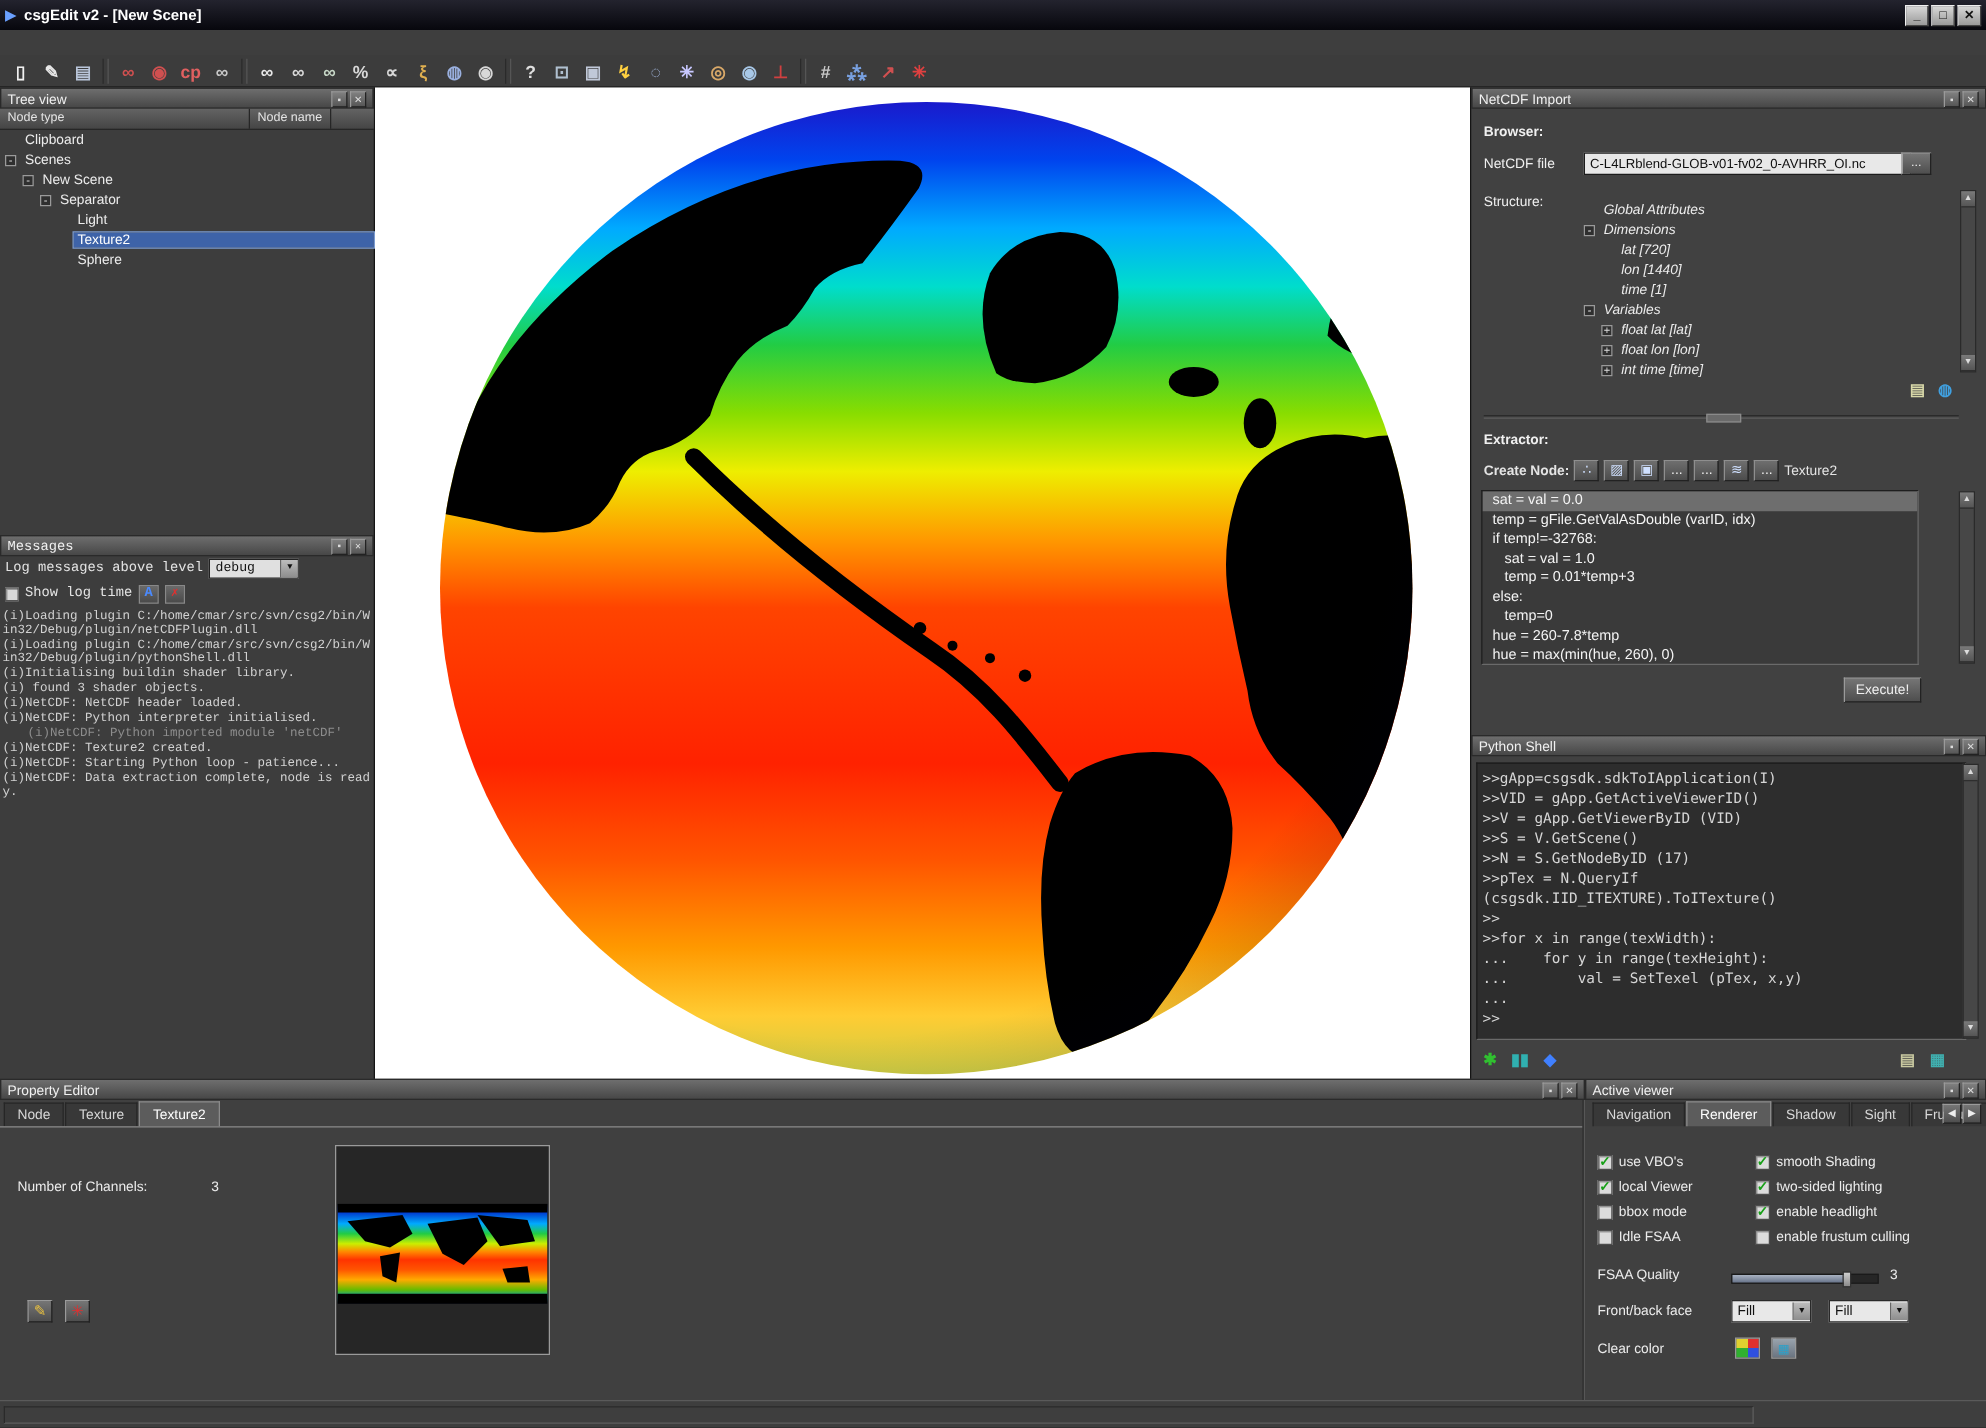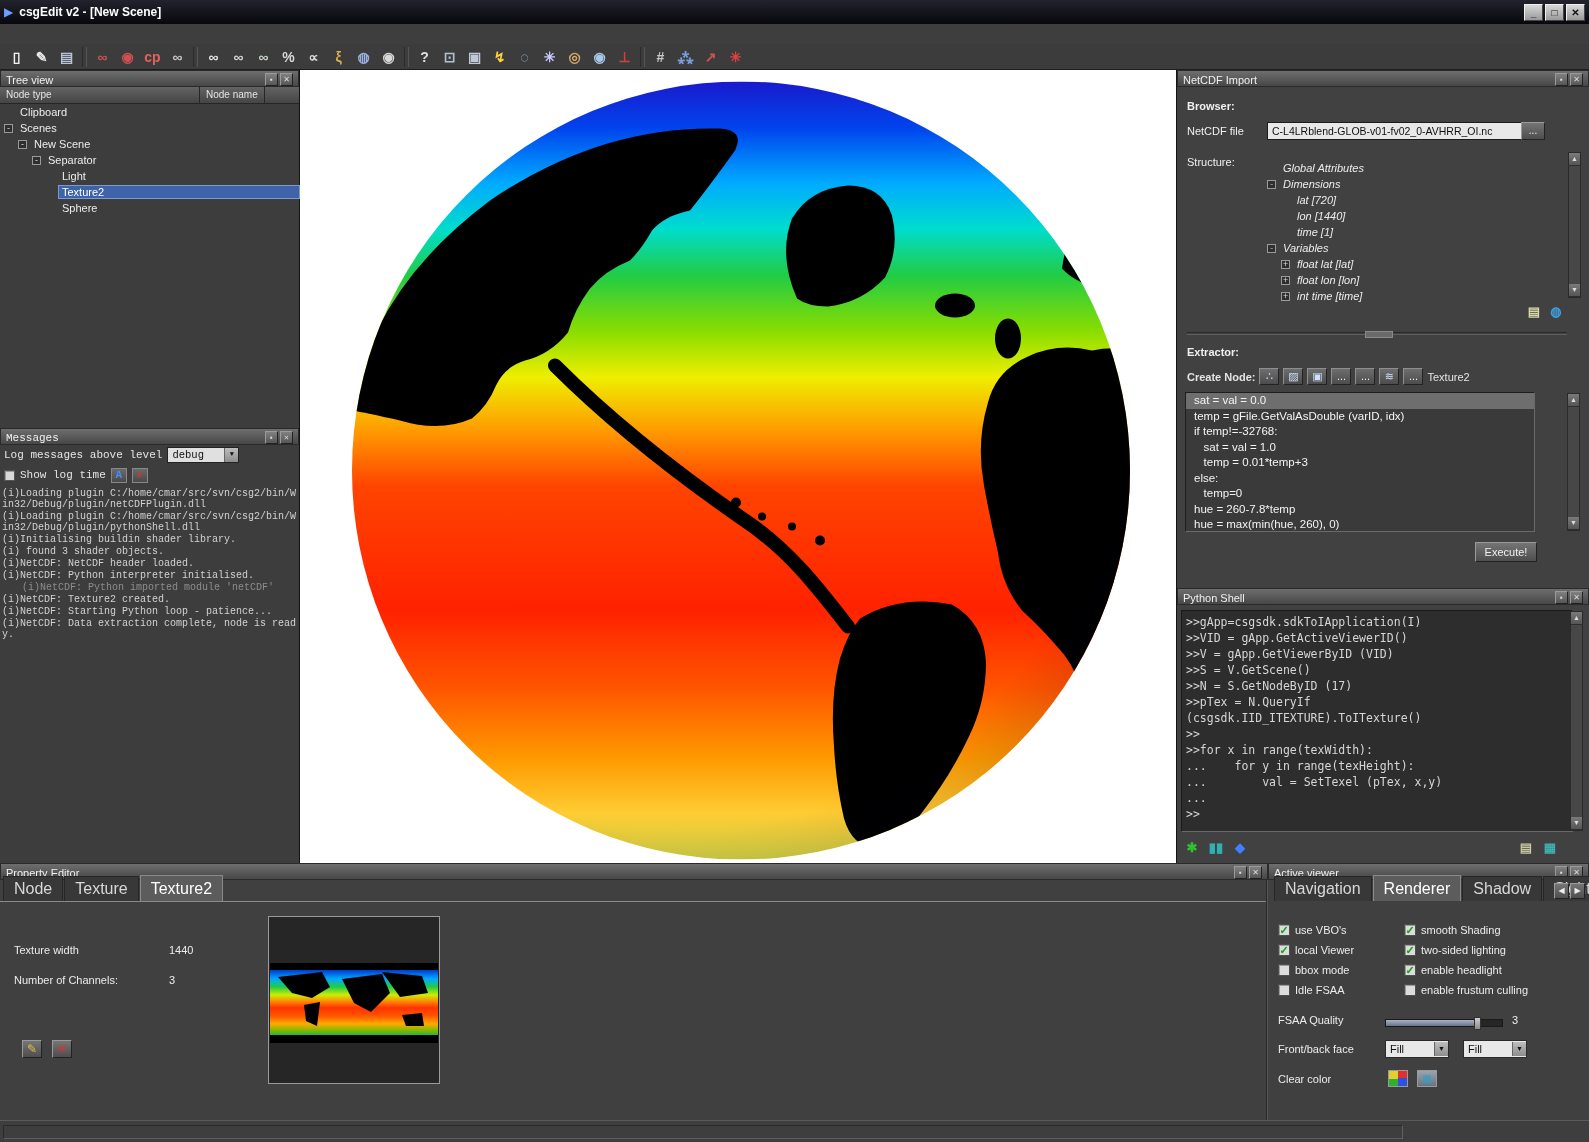--- a/index.html
+++ b/index.html
@@ -83,21 +83,21 @@
   #shell-icons-left{position:absolute;left:6px;top:250px;display:flex;gap:6px;}
   #shell-icons-right{position:absolute;right:30px;top:250px;display:flex;gap:6px;}
   .mini-icon{width:18px;height:18px;display:flex;align-items:center;justify-content:center;font-size:13px;font-weight:bold;}
 
   
   #prop-hdr{position:absolute;left:0;top:863px;width:1268px;}
   #viewer-hdr{position:absolute;left:1268px;top:863px;width:321px;}
   #bottom{position:absolute;left:0;top:880px;width:1589px;height:240px;background:#404040;}
   #bottom-divider{position:absolute;left:1266px;top:0;width:2px;height:240px;background:#2a2a2a;border-right:1px solid #575757;}
   .tabs{display:flex;align-items:flex-end;height:20px;}
-  .tab{padding:3px 10px;background:#383838;border:1px solid #262626;border-bottom:none;margin-right:1px;color:#d8d8d8;font-size:16px;}
+  .tab{padding:3px 10px;background:#383838;border:1px solid #262626;border-bottom:none;margin-right:1px;color:#d8d8d8;font-size:11px;}
   .tab.active{background:#5c5c5c;color:#fff;border-color:#8a8a8a;padding-top:4px;}
   #prop-tabs{position:absolute;left:3px;top:1px;}
   #tab-strip-line{position:absolute;left:0;top:21px;width:1266px;height:1px;background:#8a8a8a;}
   #prop-fields{position:absolute;left:14px;top:64px;width:245px;}
   .prop-row{display:flex;height:30px;align-items:flex-start;}
   .prop-label{width:155px;color:#ececec;}
   .prop-value{color:#ececec;}
   #preview-box{position:absolute;left:268px;top:36px;width:172px;height:168px;background:#262626;border:1px solid #9a9a9a;}
   #preview-box svg{position:absolute;left:1px;top:46px;}
   #prop-actions{position:absolute;left:22px;top:160px;display:flex;gap:10px;}
@@ -464,24 +464,20 @@
   <div id="bottom">
     <div id="prop-tabs" class="tabs">
         <div class="tab">Node</div>
         <div class="tab">Texture</div>
         <div class="tab active">Texture2</div>
       </div>
     <div id="tab-strip-line"></div>
     <div id="bottom-divider"></div>
     <div id="prop-fields">
         <div class="prop-row">
-          <span class="prop-label">Texture width</span>
-          <span class="prop-value">1440</span>
-        </div>
-        <div class="prop-row">
           <span class="prop-label">Number of Channels:</span>
           <span class="prop-value">3</span>
         </div>
       </div>
     <div id="preview-box">
       <svg viewBox="0 0 168 80" width="168" height="80">
         <defs>
           <linearGradient id="flat" x1="0" y1="0" x2="0" y2="1">
             <stop offset="0" stop-color="#000010"></stop>
             <stop offset="0.08" stop-color="#0033cc"></stop>

